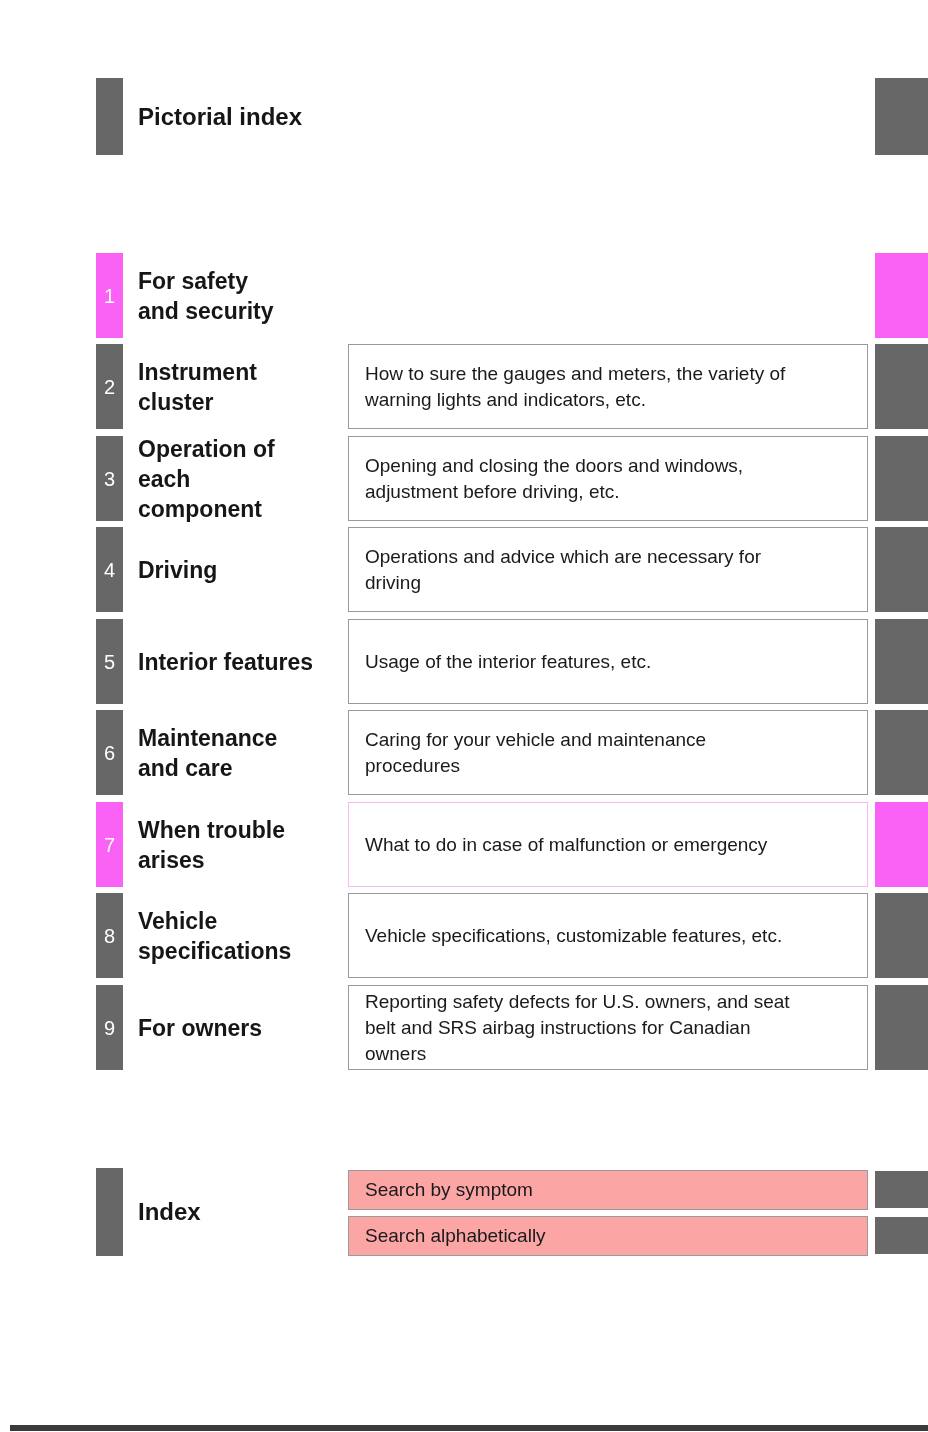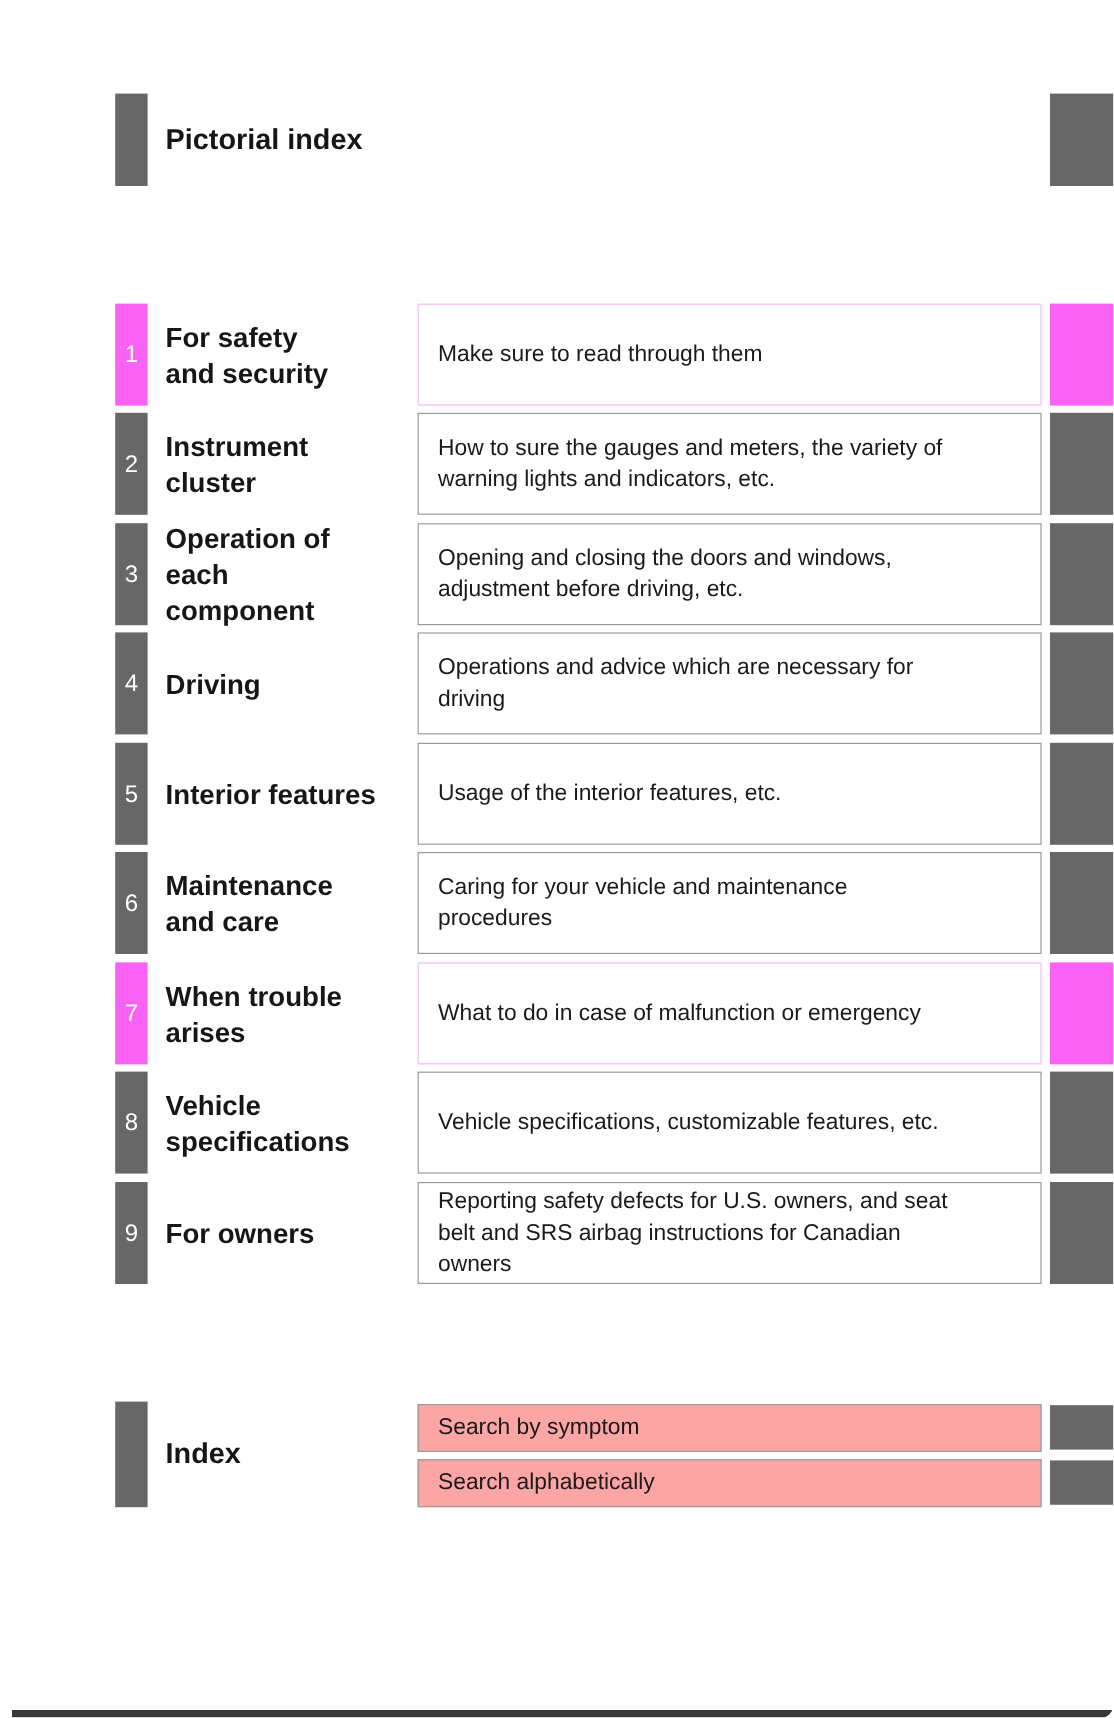--- a/index.html
+++ b/index.html
@@ -4,21 +4,20 @@
 <style>
   html, body { margin: 0; padding: 0; background: #ffffff; }
   .page {
     position: relative;
     width: 928px;
     height: 1432px;
     background: #ffffff;
     font-family: "Liberation Sans", sans-serif;
     color: #141414;
     overflow: hidden;
-    border-radius: 12px;
   }
   .row { position: absolute; left: 0; width: 928px; }
 
   
   .num-block {
     position: absolute; left: 96px; top: 0;
     width: 27px; height: 100%;
     background: var(--gray, #676767);
     color: #ffffff;
     display: flex; align-items: center; justify-content: center;
@@ -92,23 +91,20 @@
     <div class="sec-title big-title">Pictorial index</div>
     <div class="right-tab"></div>
   </div>
 
   <div class="row highlight" style="top:253px;height:85px;">
     <div class="num-block">
       <span>1</span>
     </div>
     <div class="sec-title">For safety
 and security</div>
-    <div class="desc-box">
-      <span>Make sure to read through them</span>
-    </div>
     <div class="right-tab"></div>
   </div>
 
   <div class="row" style="top:344px;height:85px;">
     <div class="num-block">
       <span>2</span>
     </div>
     <div class="sec-title">Instrument
 cluster</div>
     <div class="desc-box">

